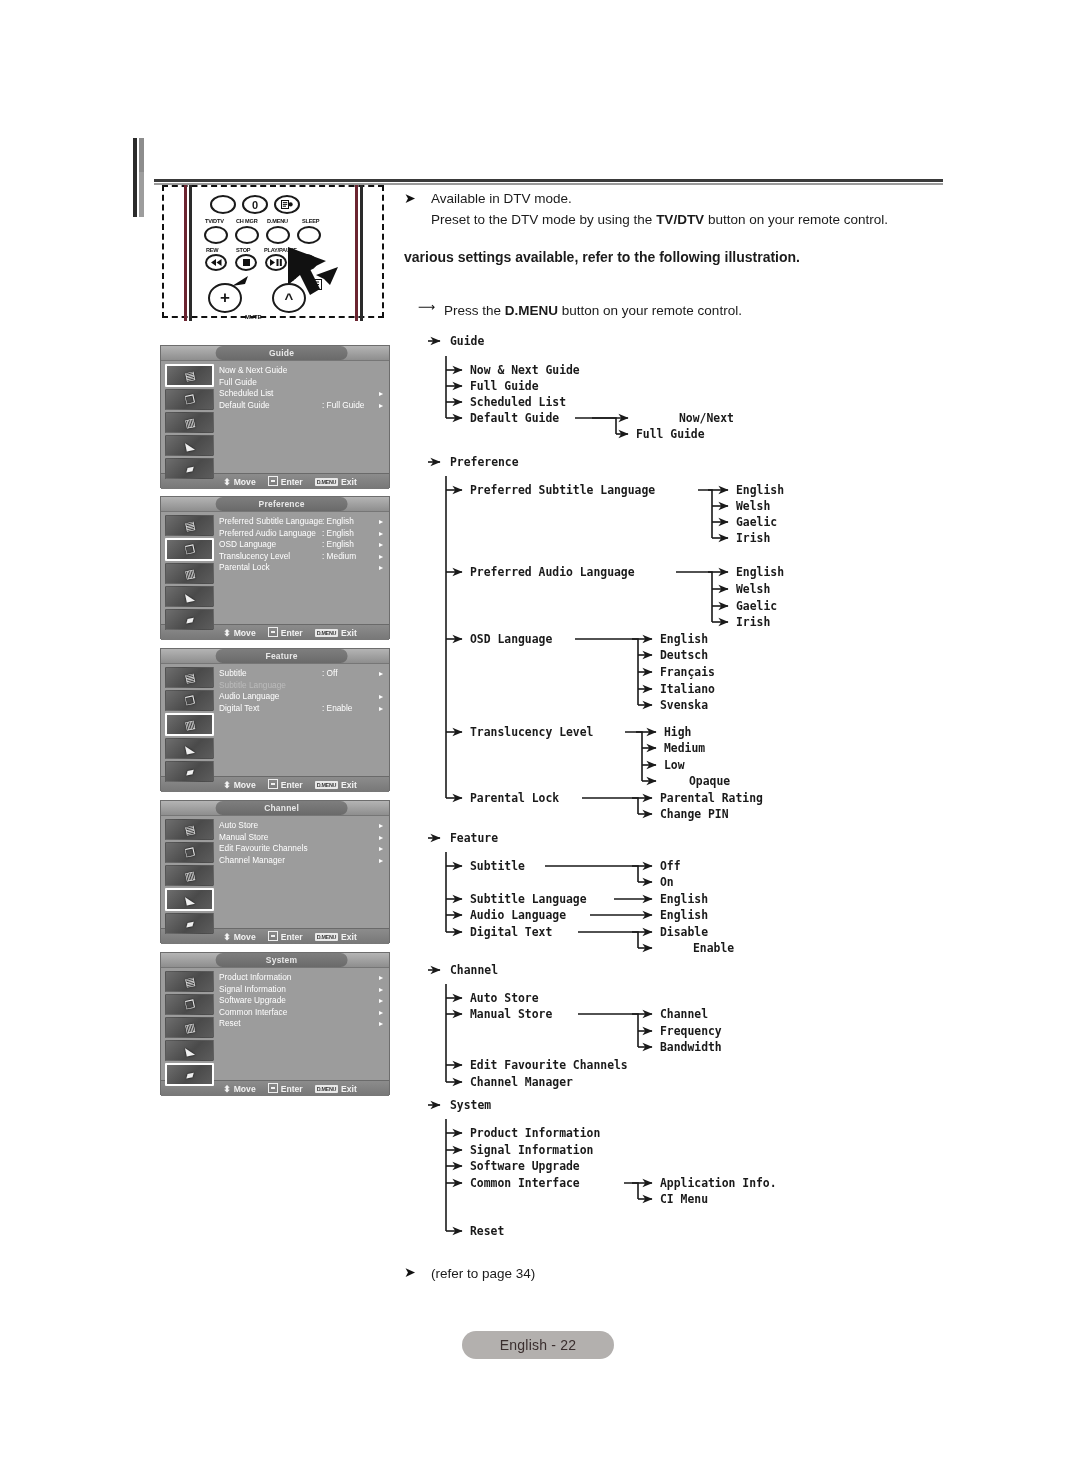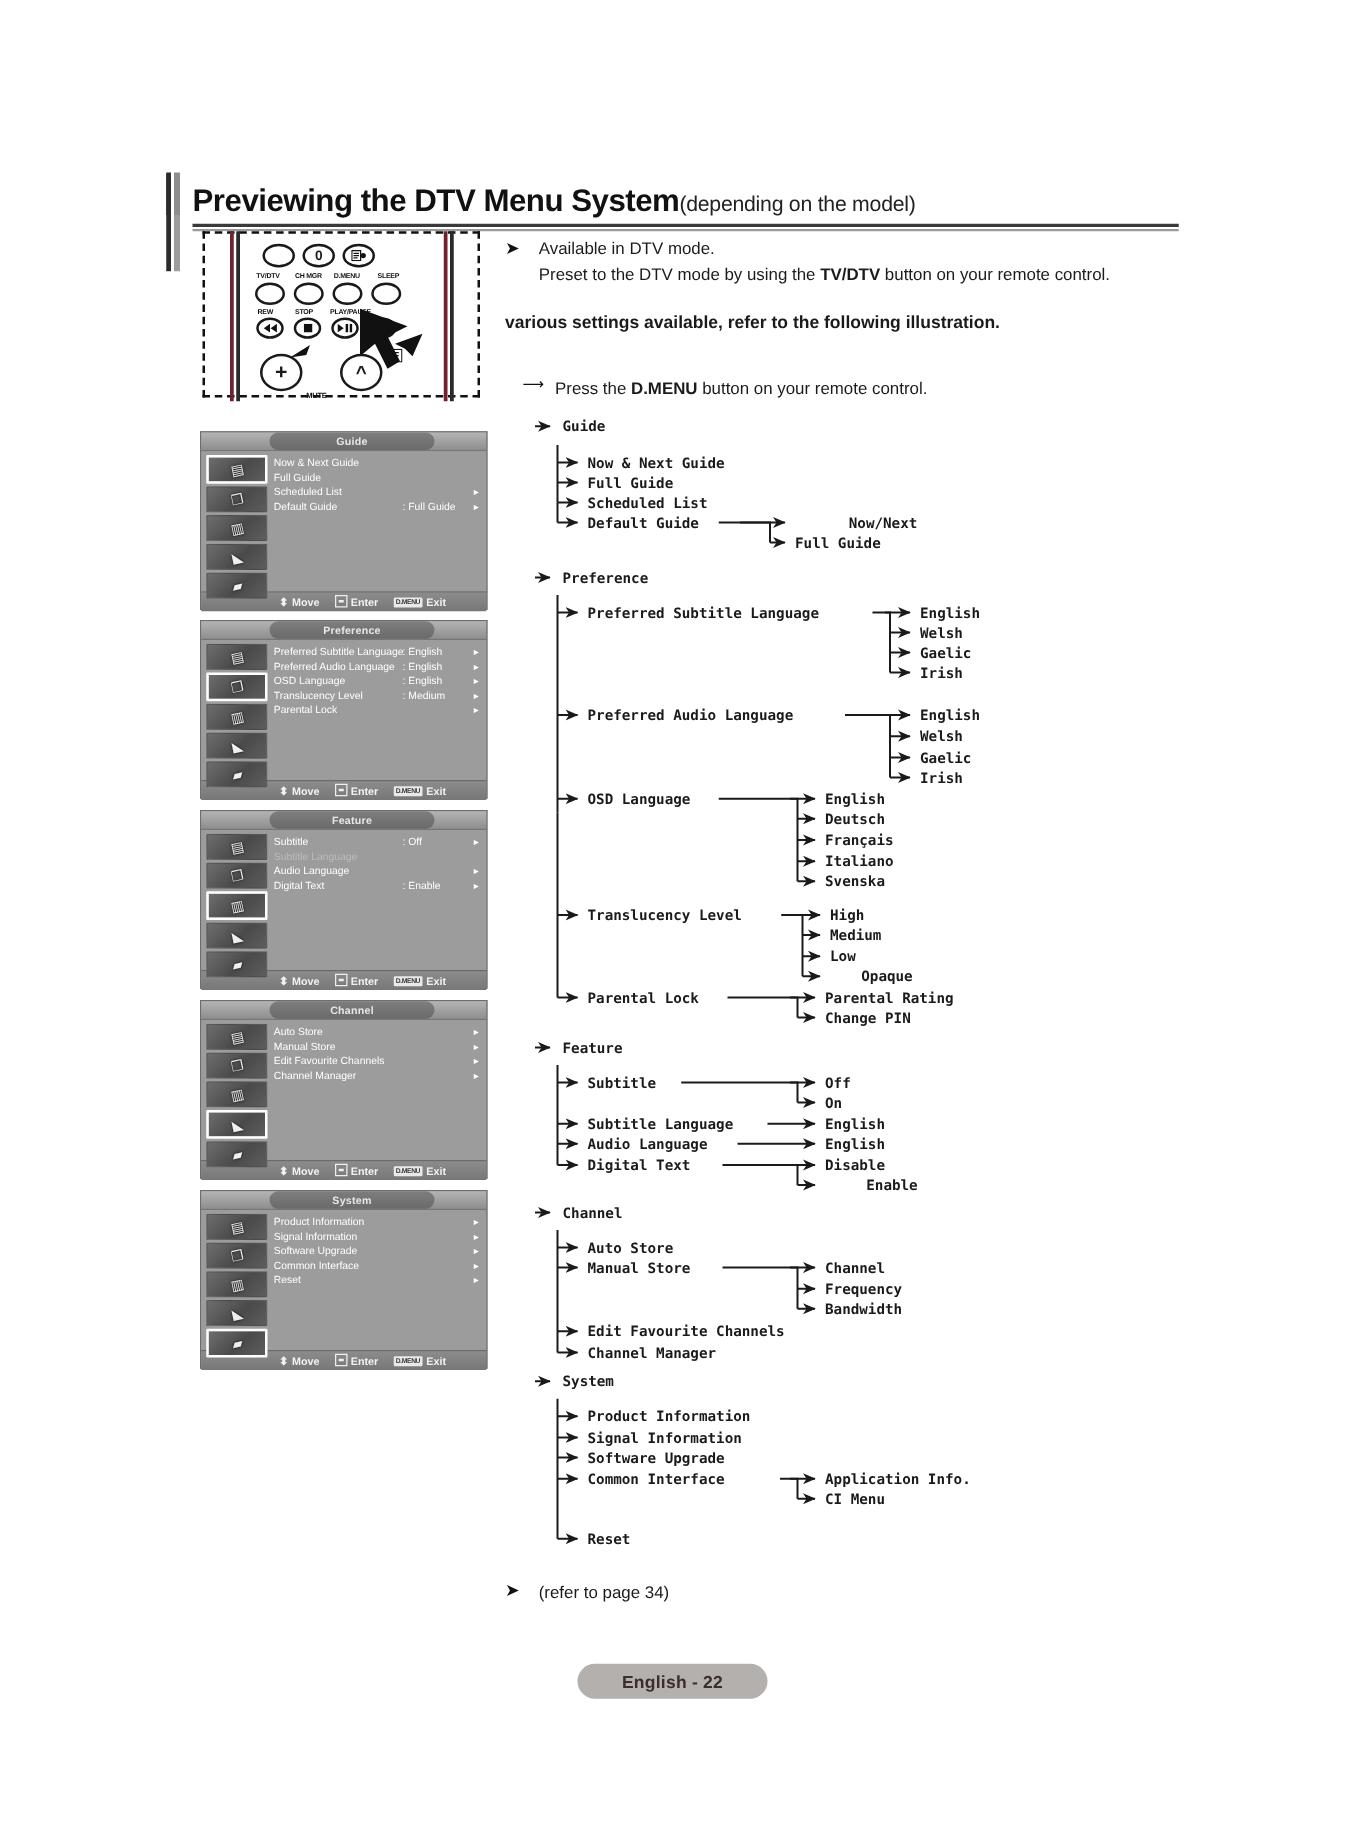--- a/index.html
+++ b/index.html
@@ -259,35 +259,32 @@
     left: 462px;
     top: 1331px;
     width: 152px;
     height: 28px;
     background: #b3b0ae;
     border-radius: 14px;
     display: flex;
     align-items: center;
     justify-content: center;
     font-size: 14px;
-    font-weight: bold;
+    font-weight: normal;
     color: #3a2e2e;
     letter-spacing: .2px;
   }
 </style>
 </head>
 <body>
 
 <div class="header-spine"></div>
 <div class="header-wrap">
   <div class="header-bar">
     <div class="header-tick"></div>
-    <div class="header-title">
-      <span>Previewing the DTV Menu System</span><span class="header-sub">(depending on the model)</span>
-    </div>
   </div>
   <div class="header-rule"></div>
 </div>
 
 <div class="remote-box">
   <div class="remote-inner">
     <div class="rm-rail l1"></div>
     <div class="rm-rail l2"></div>
     <div class="rm-rail r1"></div>
     <div class="rm-rail r2"></div>

